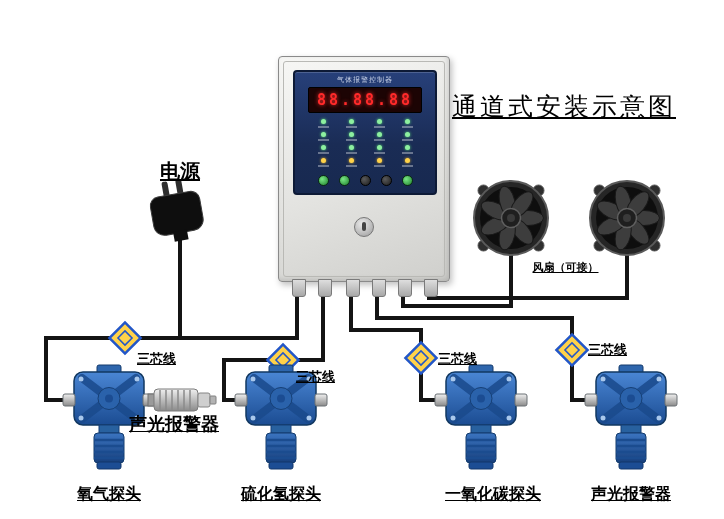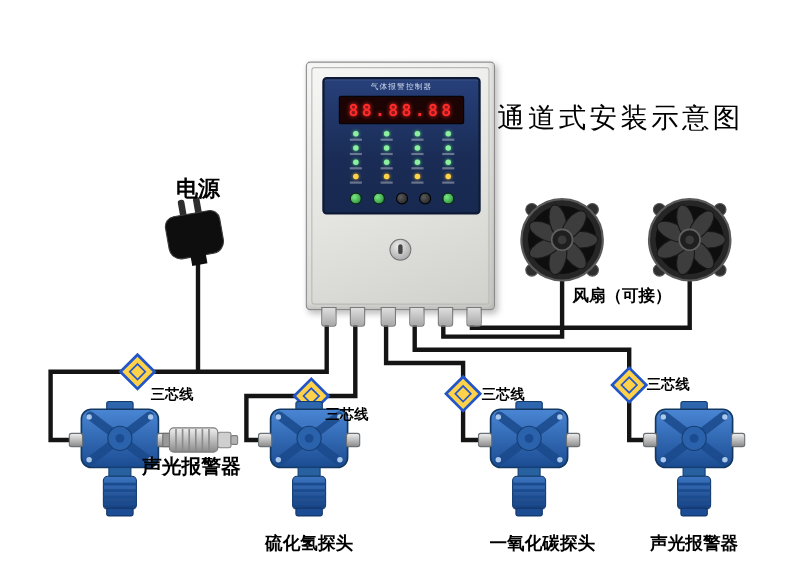--- a/index.html
+++ b/index.html
@@ -1,25 +1,25 @@
 <!DOCTYPE html>
 <html><head>
 <meta charset="utf-8">
 <style>
   html,body{margin:0;padding:0;background:#fff;}
   .canvas{position:relative;width:724px;height:519px;background:#ffffff;
           font-family:"Liberation Sans","DejaVu Sans",sans-serif;overflow:hidden;margin-top:48px;}
   svg.layer{position:absolute;left:0;top:0;z-index:1;}
 
   
-  .label{position:absolute;color:#000;z-index:3;white-space:nowrap;}
+  .label{position:absolute;color:#000;z-index:3;white-space:nowrap;text-decoration:underline;}
   .title{left:452px;top:42px;font-family:"Liberation Serif","DejaVu Serif",serif;
          font-size:25px;letter-spacing:3px;font-weight:400;}
   .power-label{left:150px;top:110px;width:60px;text-align:center;font-size:20px;font-weight:600;}
-  .fan-label{left:498px;top:212px;width:135px;text-align:center;font-size:15px;font-weight:600;}
+  .fan-label{left:498px;top:212px;width:135px;text-align:center;font-size:11px;font-weight:600;}
   .alarm-label{left:124px;top:364px;width:100px;text-align:center;font-size:18px;font-weight:600;}
   .wire-label{font-size:13px;font-weight:600;}
   .wl1{left:137px;top:302px;} .wl2{left:296px;top:320px;}
   .wl3{left:438px;top:302px;} .wl4{left:588px;top:293px;}
   .det-label{top:436px;width:130px;text-align:center;font-size:16px;font-weight:600;}
   .dl1{left:44px;} .dl2{left:216px;} .dl3{left:428px;} .dl4{left:566px;}
 
   
   .controller{position:absolute;left:278px;top:8px;width:170px;height:224px;z-index:2;
       background:linear-gradient(160deg,#f7f7f5 0%,#e3e3e0 55%,#cfcfcc 100%);
@@ -247,17 +247,18 @@
   <div class="label title">通道式安装示意图</div>
   <div class="label power-label">电源</div>
   <div class="label fan-label">风扇（可接）</div>
   <div class="label alarm-label">声光报警器</div>
 
   <div class="label wire-label wl1">三芯线</div>
   <div class="label wire-label wl2">三芯线</div>
   <div class="label wire-label wl3">三芯线</div>
   <div class="label wire-label wl4">三芯线</div>
 
+  <div class="label det-label dl1">氧气探头</div>
   <div class="label det-label dl2">硫化氢探头</div>
   <div class="label det-label dl3">一氧化碳探头</div>
   <div class="label det-label dl4">声光报警器</div>
 
 </div>
 
 </body></html>

